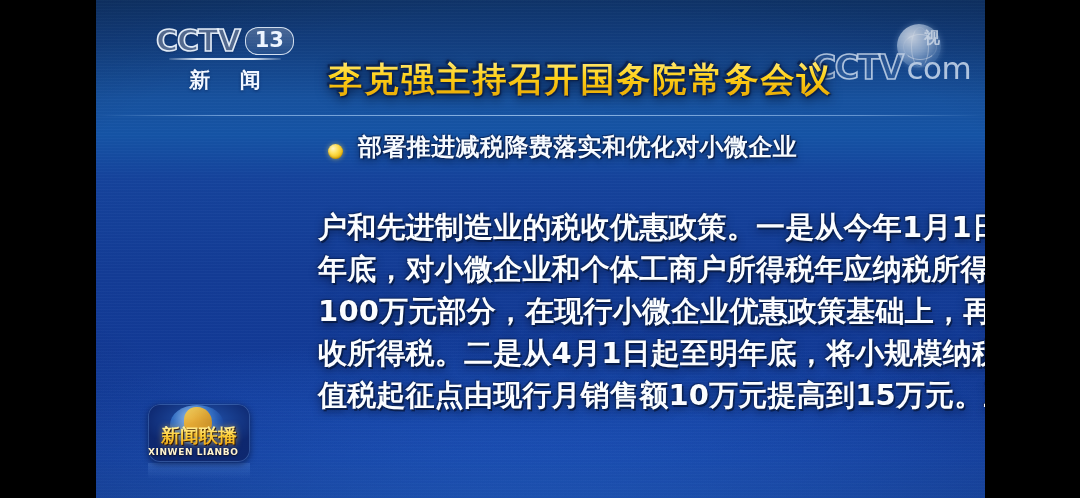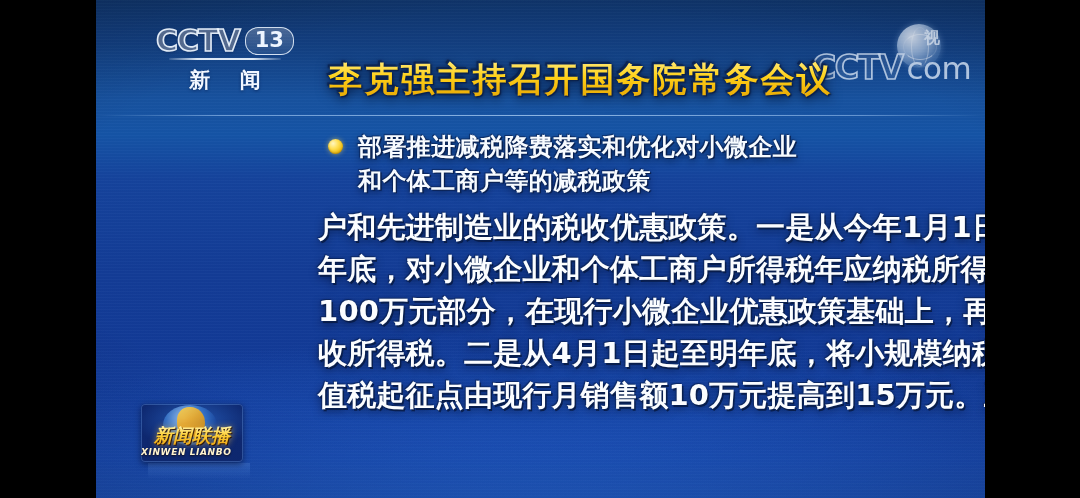--- a/index.html
+++ b/index.html
@@ -260,21 +260,21 @@
   }
 
   
   #subtitle {
     position: absolute;
     left: 232px;
     top: 130px;
     width: 640px;
     z-index: 14;
     display: flex;
-    align-items: flex-start;
+    align-items: center;
     gap: 15px;
   }
   #subtitle-bullet {
     flex: 0 0 auto;
     margin-top: 9px;
     width: 15px;
     height: 15px;
     border-radius: 50%;
     background: radial-gradient(circle at 34% 30%, #fff6c0 0%, #ffe055 36%, #f2c21a 66%, #c99208 100%);
     box-shadow: 0 0 5px rgba(255,220,90,0.55), inset 0 -1px 2px rgba(120,80,0,0.45);
@@ -312,32 +312,31 @@
       0 3px 8px rgba(0,12,42,0.68);
   }
   #body-copy .body-line {
     display: block;
     white-space: nowrap;
   }
 
   
   #program-badge {
     position: absolute;
-    left: 45px;       
+    left: 52px;       
     top: 404px;
     width: 102px;
     height: 58px;
     z-index: 16;
-    border-radius: 4px;
+    border-radius: 12px;
     overflow: hidden;
     background:
       radial-gradient(80% 70% at 52% 30%, rgba(40,96,190,0.85) 0%, rgba(14,40,112,0.95) 70%),
       linear-gradient(180deg, #0d2f7a 0%, #0a2260 55%, #081c52 100%);
     box-shadow: 0 2px 6px rgba(0,10,40,0.55), inset 0 0 0 1px rgba(110,160,235,0.35);
-    font-style: italic;
   }
   #badge-globe {
     position: absolute;
     left: 22px;
     top: 1px;
     width: 54px;
     height: 40px;
     border-radius: 50%;
     background:
       radial-gradient(circle at 40% 34%, rgba(190,225,255,0.80) 0%, rgba(70,140,225,0.62) 45%, rgba(24,70,160,0.45) 78%, rgba(14,40,110,0.05) 100%);
@@ -424,21 +423,20 @@
         <span id="wm-com">com</span>
       </div>
     </div>
 
     <div id="headline">李克强主持召开国务院常务会议</div>
 
     <div id="subtitle">
       <div id="subtitle-bullet"></div>
       <div id="subtitle-lines">
         <span class="sub-line">部署推进减税降费落实和优化对小微企业</span>
-        <span class="sub-line">和个体工商户等的减税政策</span>
       </div>
     </div>
 
     <div id="body-copy">
       <span class="body-line">户和先进制造业的税收优惠政策。一是从今年1月1日起至明</span>
       <span class="body-line">年底，对小微企业和个体工商户所得税年应纳税所得额不到</span>
       <span class="body-line">100万元部分，在现行小微企业优惠政策基础上，再减半征</span>
       <span class="body-line">收所得税。二是从4月1日起至明年底，将小规模纳税人增</span>
       <span class="body-line">值税起征点由现行月销售额10万元提高到15万元。三是从</span>
     </div>

